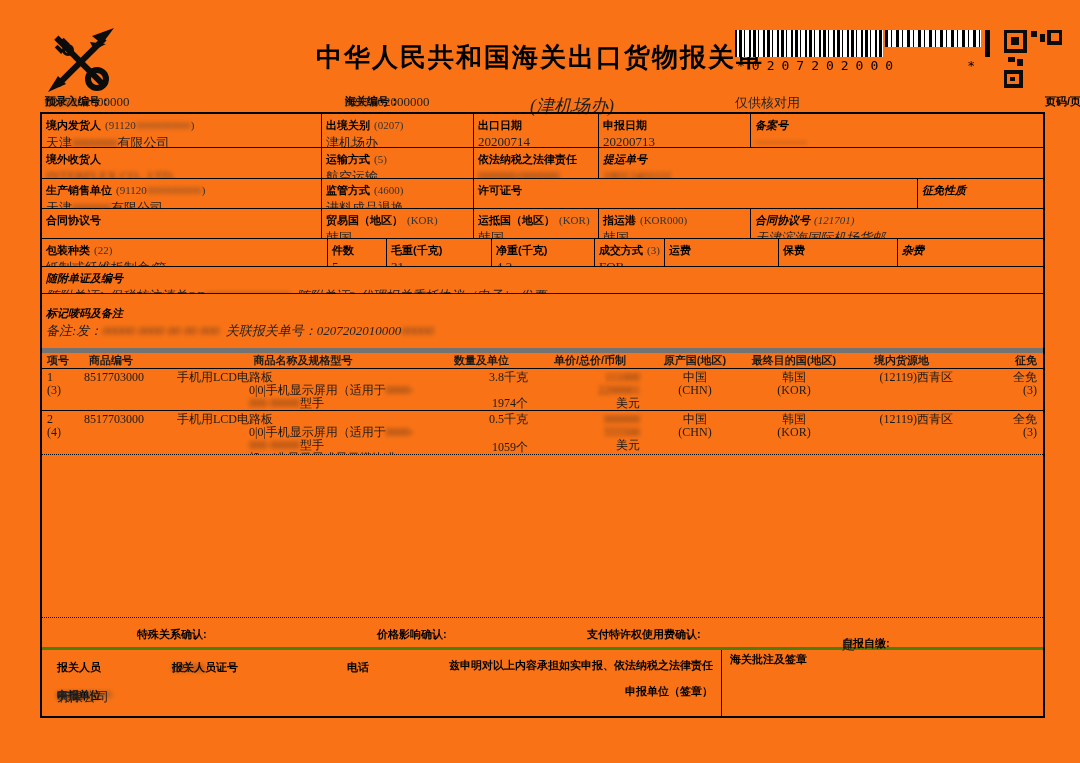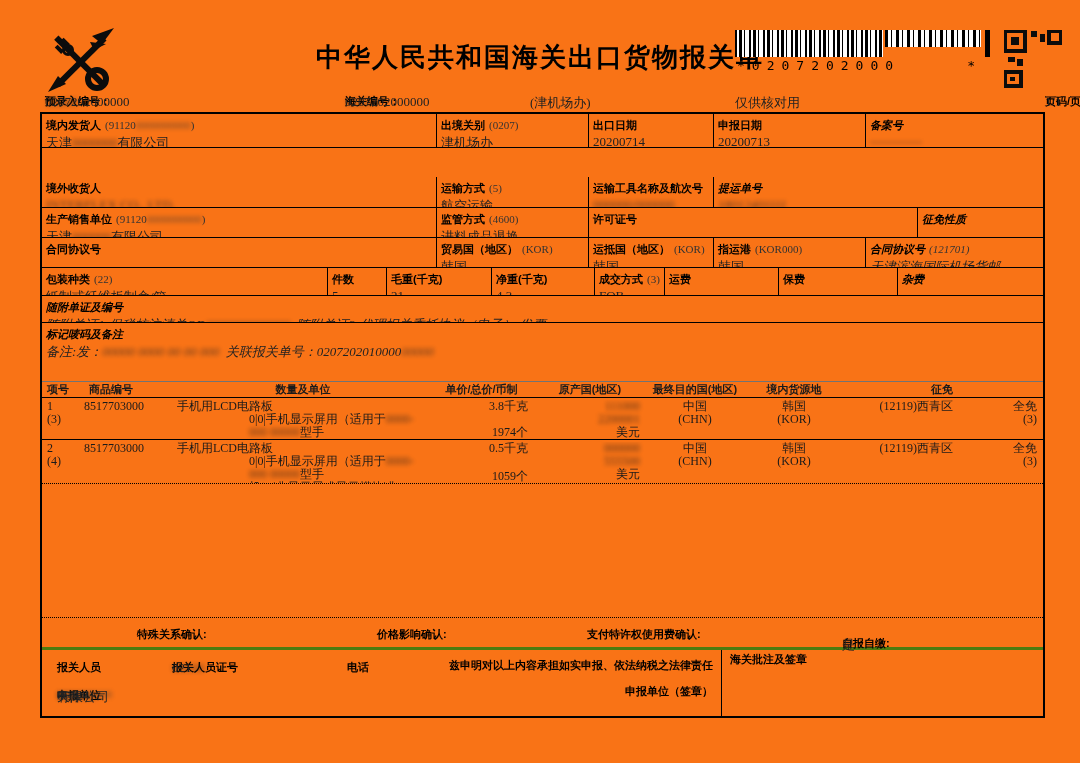--- a/index.html
+++ b/index.html
@@ -32,36 +32,36 @@
     font-size:13px; letter-spacing:7px; color:#000; }
   .barcode-star { position:absolute; right:18px; top:28px; font-family:"DejaVu Sans Mono", monospace;
     font-size:13px; color:#000; }
   .qr { position:absolute; left:1004px; top:30px; width:58px; height:58px; }
 
   
   .meta { position:absolute; left:0; top:94px; width:1080px; height:17px; font-size:12px; }
   .meta span { position:absolute; white-space:nowrap; }
   .m-pre { left:45px; }
   .m-cus { left:345px; }
-  .m-off { left:530px; font-size:13px; }
+  .m-off { left:530px; font-size:18px;font-style:italic; }
   .m-chk { left:735px; font-size:13px; }
   .m-pg  { right:35px; }
 
   
   .form {
     position:absolute; left:40px; top:112px; width:1005px; height:606px;
     border:2px solid #000; display:flex; flex-direction:column;
   }
   .row { display:flex; border-bottom:1px solid #000; }
   .cell { border-right:1px solid #000; padding:1px 4px; overflow:hidden; }
   .cell:last-child { border-right:none;font-style:italic; }
   .cell .val { display:block; margin-top:1px; }
-  .rA { height:34px; } .rB { height:31px;margin-top:29px; } .rC { height:30px; } .rD { height:30px; } .rE { height:28px; }
-  .rDocs { height:27px; } .rMarks { height:59px; border-bottom:1px solid #737373; }
-  .wide1 { width:395px; } .wide2 { width:152px; } .wide3 { width:125px; } .wide4 { width:152px; }
+  .rA { height:34px; } .rB { height:31px; } .rC { height:30px; } .rD { height:30px; } .rE { height:28px; }
+  .rDocs { height:27px; } .rMarks { height:59px; border-bottom:5px solid #737373;align-items:center; }
+  .wide1 { width:280px; } .wide2 { width:152px; } .wide3 { width:125px; } .wide4 { width:152px; }
   .grow { flex:1; }
 
   
   .e1{width:286px;} .e2{width:59px;} .e3{width:105px;} .e4{width:103px;} .e5{width:70px;} .e6{width:114px;} .e7{width:119px;}
 
   
   .g-grid { display:grid; grid-template-columns:42px 93px 252px 105px 112px 98px 100px 115px auto; }
   .g-head { height:16px; border-bottom:1px solid #000; align-items:center; }
   .g-head .gh { font-family:Liberation Sans, sans-serif; font-weight:bold; font-size:11px; white-space:nowrap; }
   .gh-left { text-align:left; padding-left:5px; }
@@ -194,21 +194,21 @@
     <div class="row rB">
       <div class="cell wide1">
         <span class="lb">境外收货人</span>
         <span class="val rd">INTERFLEX CO., LTD.</span>
       </div>
       <div class="cell wide2">
         <span class="lb">运输方式</span> <span class="code">(5)</span>
         <span class="val">航空运输</span>
       </div>
       <div class="cell wide3">
-        <span class="lb">运输工具名称及航次号</span>
+        <span class="lb">依法纳税之法律责任</span>
         <span class="val rd">000000/000000</span>
       </div>
       <div class="cell grow">
         <span class="lb">提运单号</span>
         <span class="val rd">18012401111</span>
       </div>
     </div>
 
     <div class="row rC">
       <div class="cell wide1">
@@ -292,20 +292,21 @@
     <div class="row rMarks">
       <div class="cell grow">
         <span class="lb">标记唛码及备注</span>
         <span class="val"><span>备注:发：</span><span class="rd">00000 0000 00 00 000</span>&nbsp;&nbsp;<span>关联报关单号：0207202010000</span><span class="rd">00000</span></span>
       </div>
     </div>
 
     <div class="g-grid g-head">
       <div class="gh gh-left">项号</div>
       <div class="gh gh-left">商品编号</div>
+      <div class="gh gh-center">商品名称及规格型号</div>
       <div class="gh gh-center">数量及单位</div>
       <div class="gh gh-center">单价/总价/币制</div>
       <div class="gh gh-center">原产国(地区)</div>
       <div class="gh gh-center">最终目的国(地区)</div>
       <div class="gh gh-center">境内货源地</div>
       <div class="gh gh-right">征免</div>
     </div>
 
     <div class="g-grid g-item g-item-1">
       <div class="gc gc-no">

